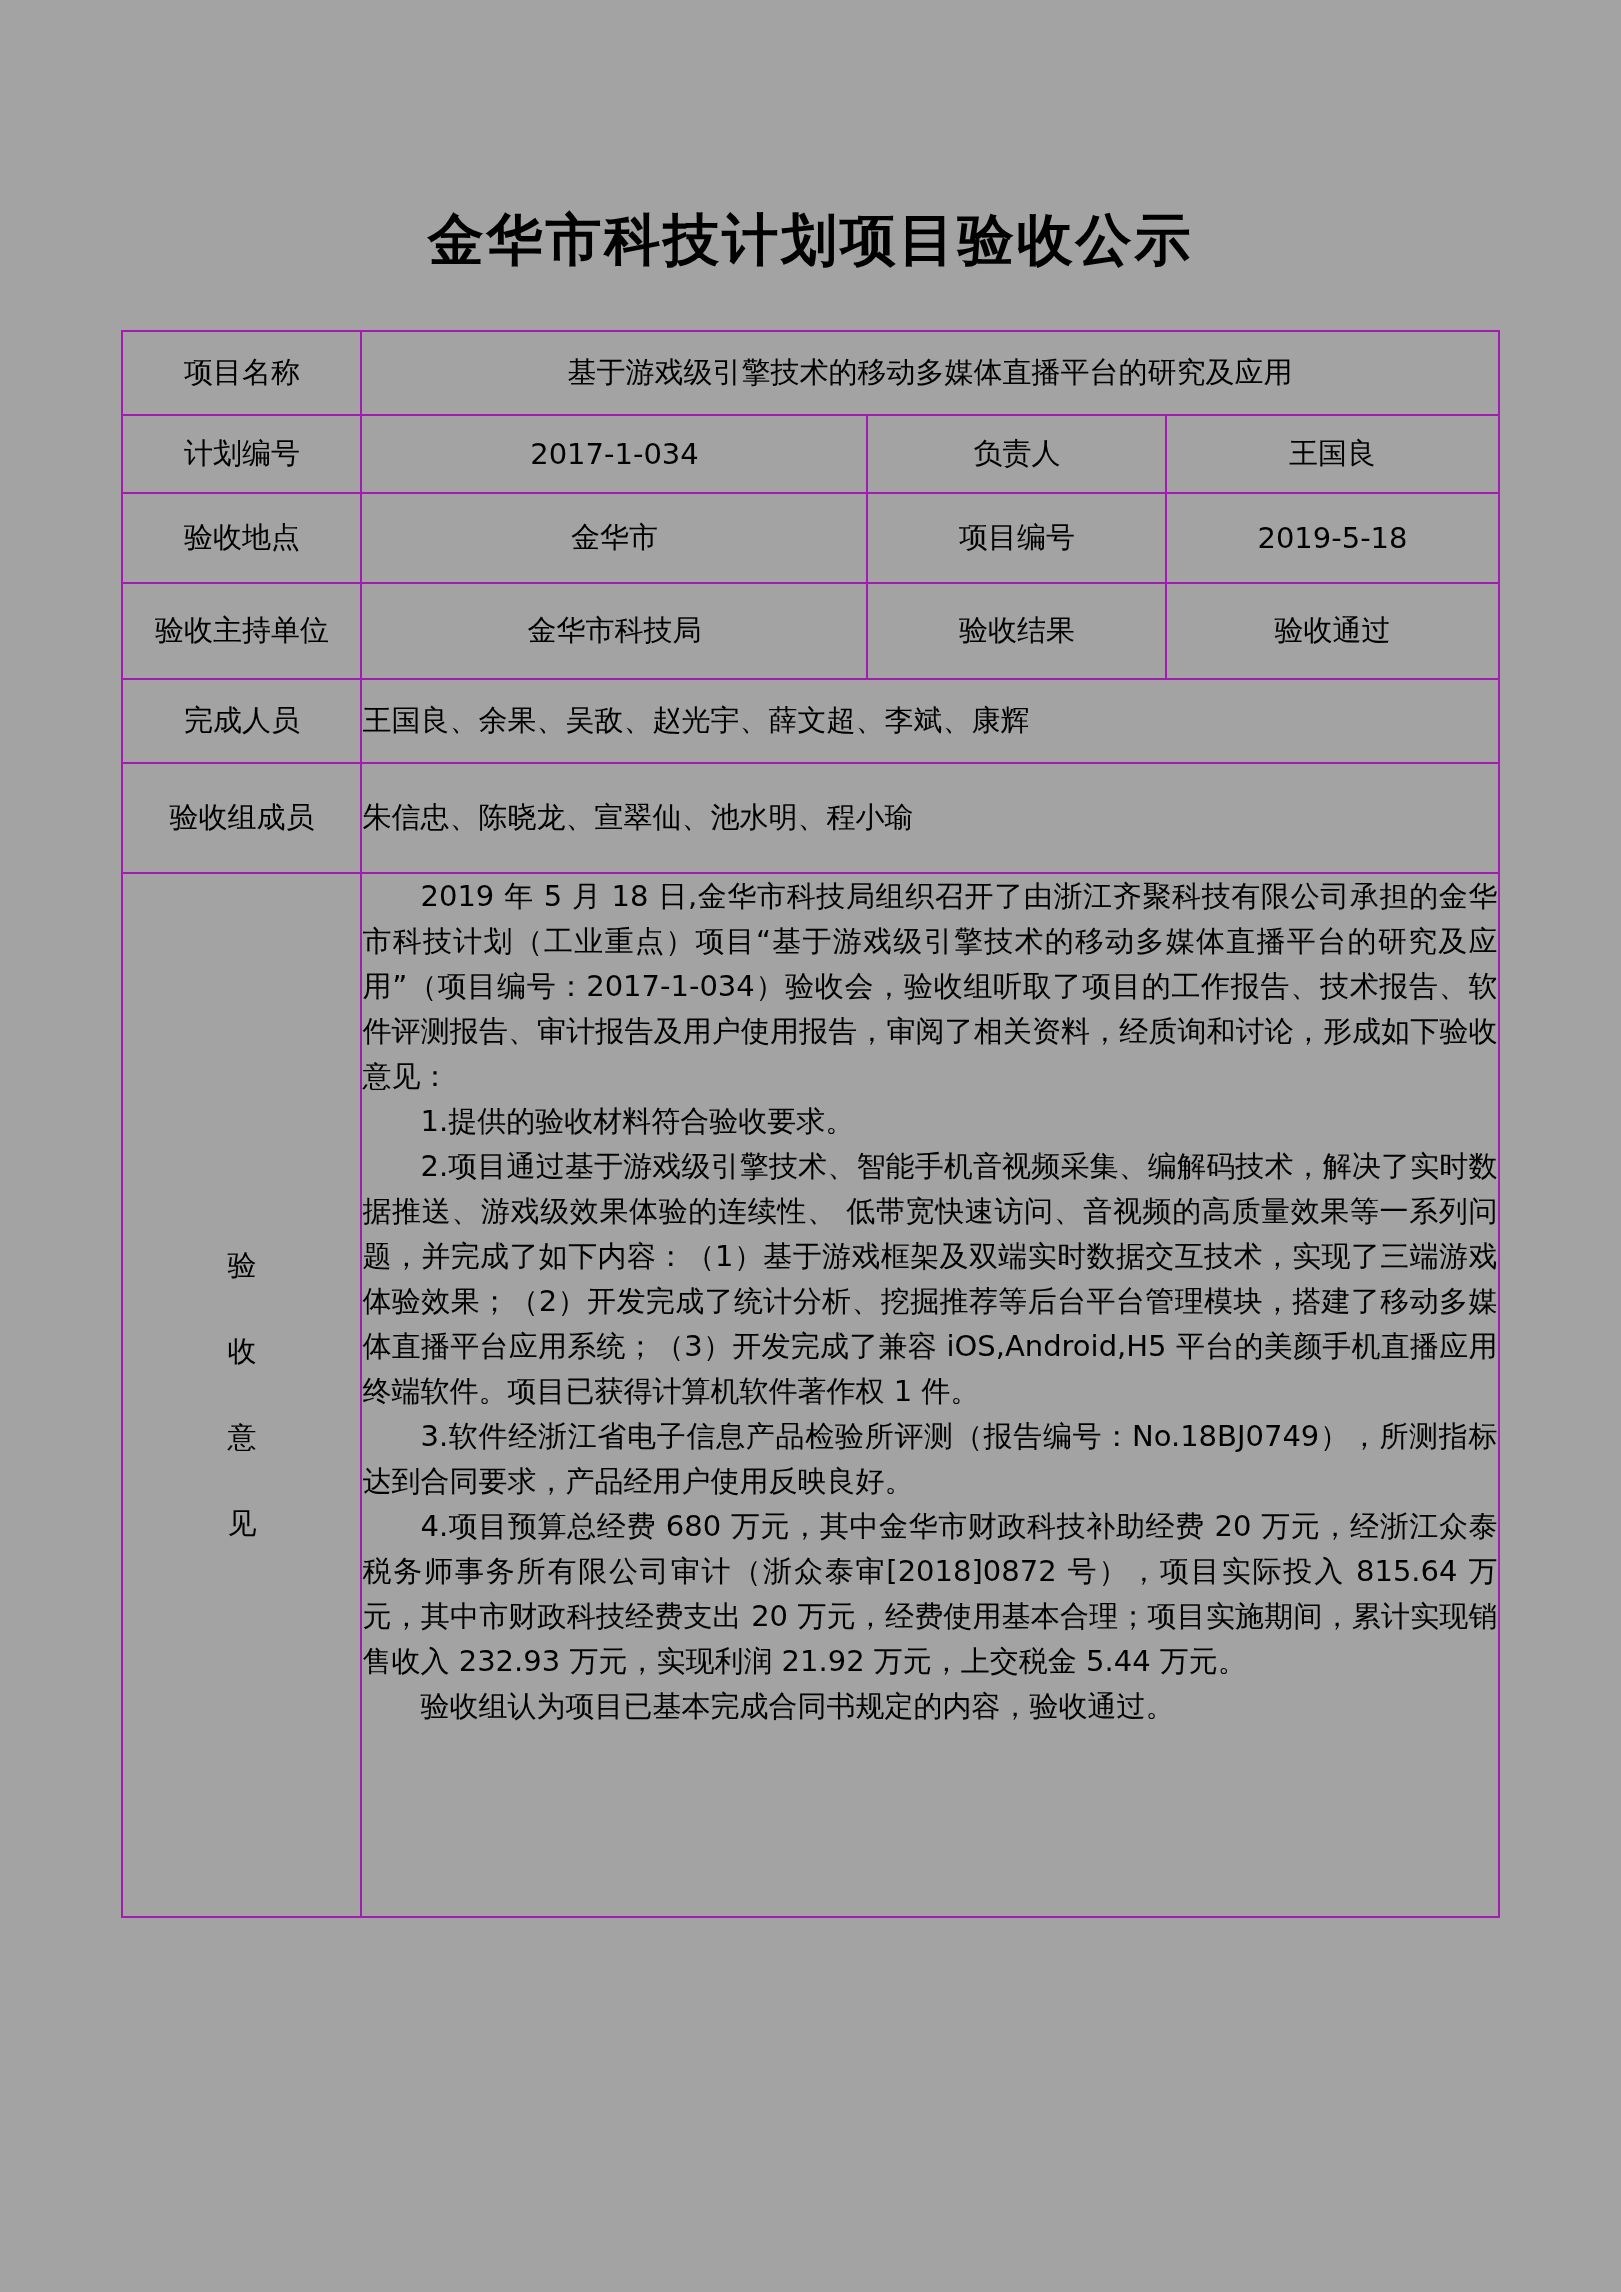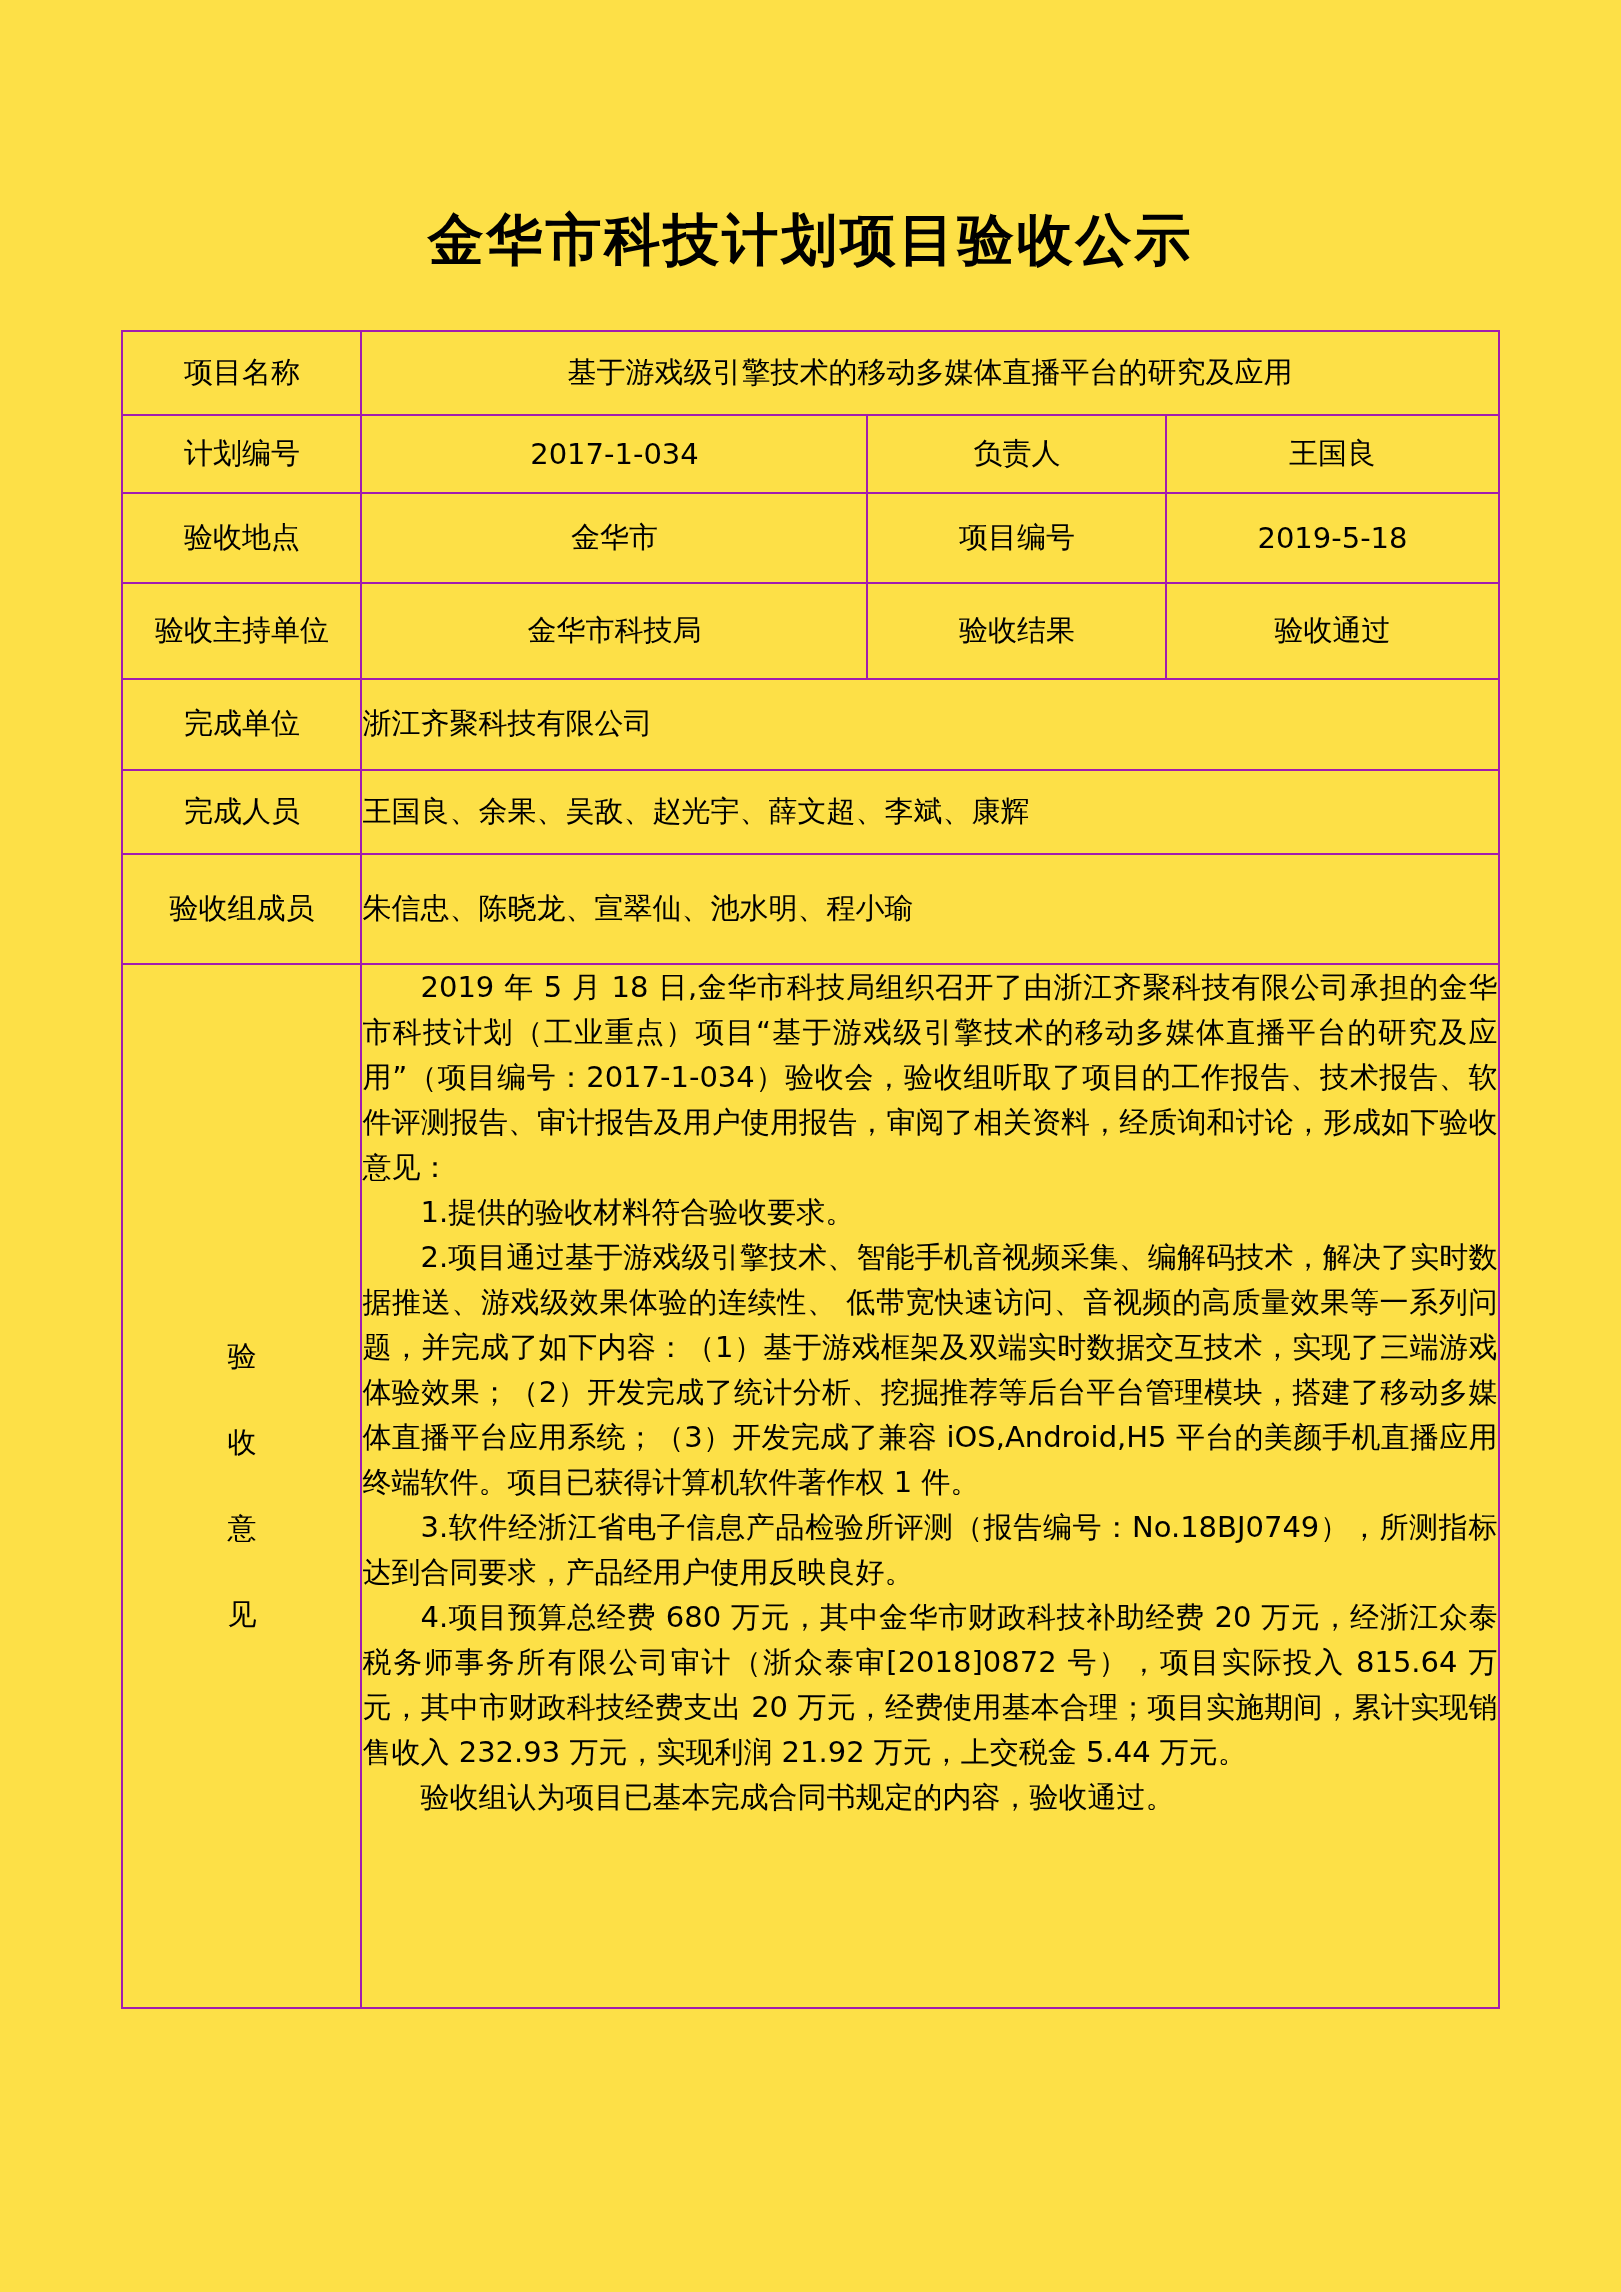--- a/index.html
+++ b/index.html
@@ -7,21 +7,21 @@
     padding: 0;
     background: #ffffff;
     color: #000000;
     
     font-family: "DejaVu Sans", serif;
   }
   .page {
     position: relative;
     width: 1621px;
     height: 2293px;
-    background: #fde047;
+    background: #a3a3a3;
     overflow: hidden;
   }
   .title {
     margin: 0;
     padding-top: 209px;
     text-align: center;
     font-size: 56px;
     line-height: 1.1;
     font-weight: 700;
     letter-spacing: 2.9px;
@@ -121,24 +121,20 @@
       <td class="center">2019-5-18</td>
     </tr>
 
     <tr class="r4">
       <td class="label">验收主持单位</td>
       <td class="center">金华市科技局</td>
       <td class="label">验收结果</td>
       <td class="center">验收通过</td>
     </tr>
 
-    <tr class="r5">
-      <td class="label">完成单位</td>
-      <td class="left" colspan="3">浙江齐聚科技有限公司</td>
-    </tr>
 
     <tr class="r6">
       <td class="label">完成人员</td>
       <td class="left" colspan="3">王国良、余果、吴敌、赵光宇、薛文超、李斌、康辉</td>
     </tr>
 
     <tr class="r7">
       <td class="label">验收组成员</td>
       <td class="left" colspan="3">朱信忠、陈晓龙、宣翠仙、池水明、程小瑜</td>
     </tr>

